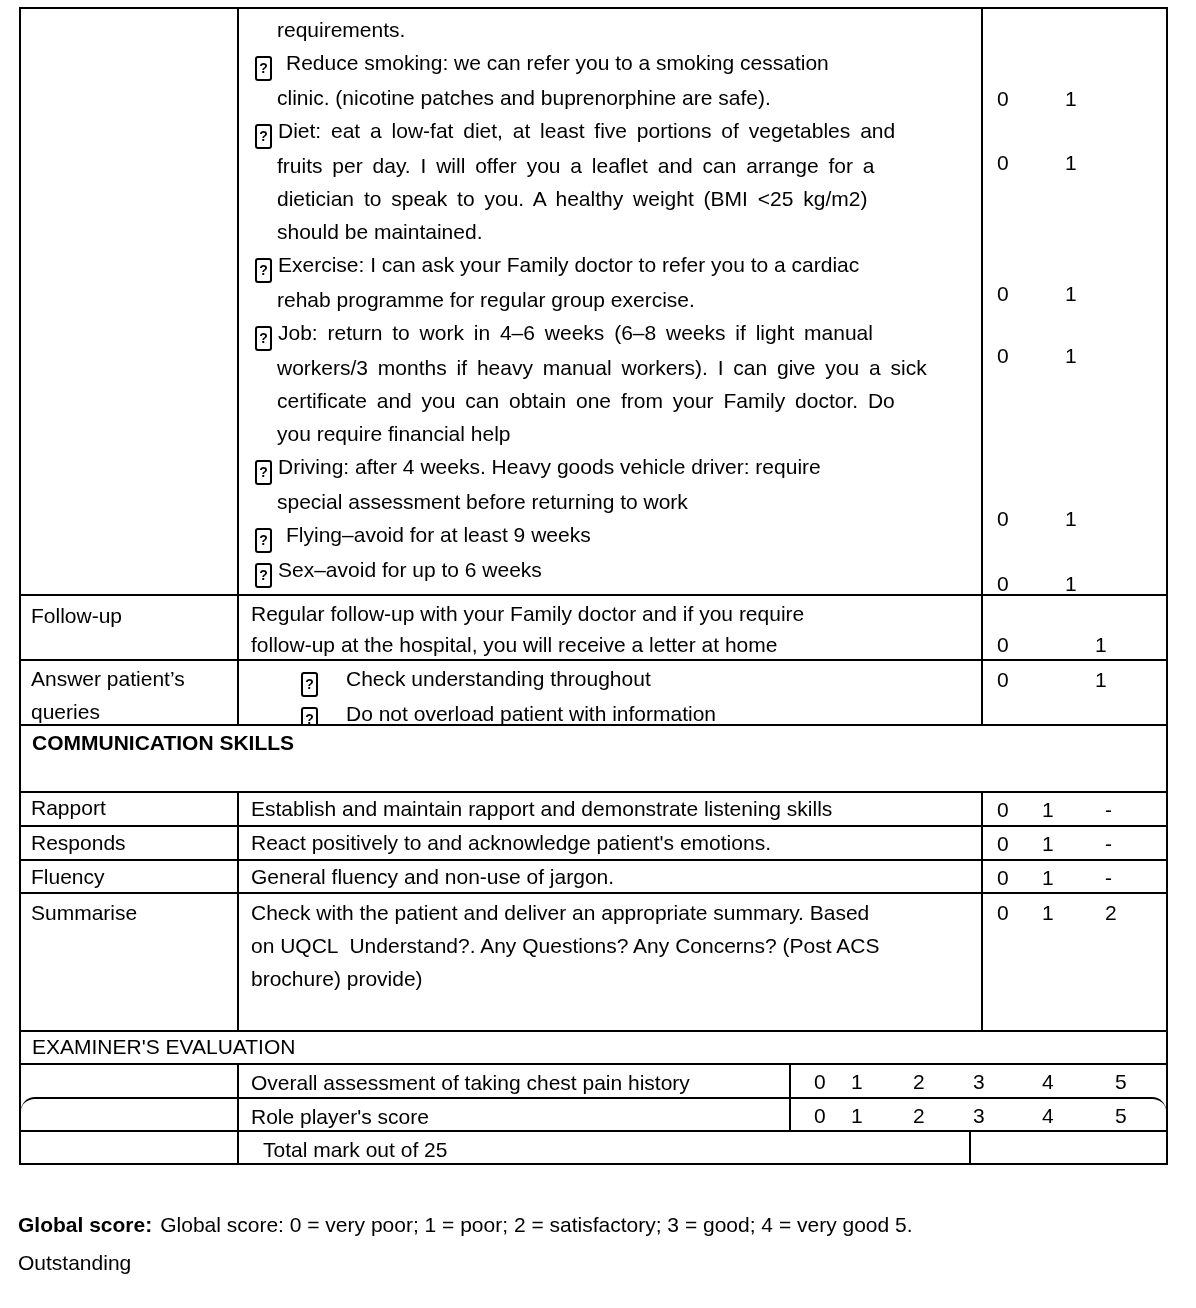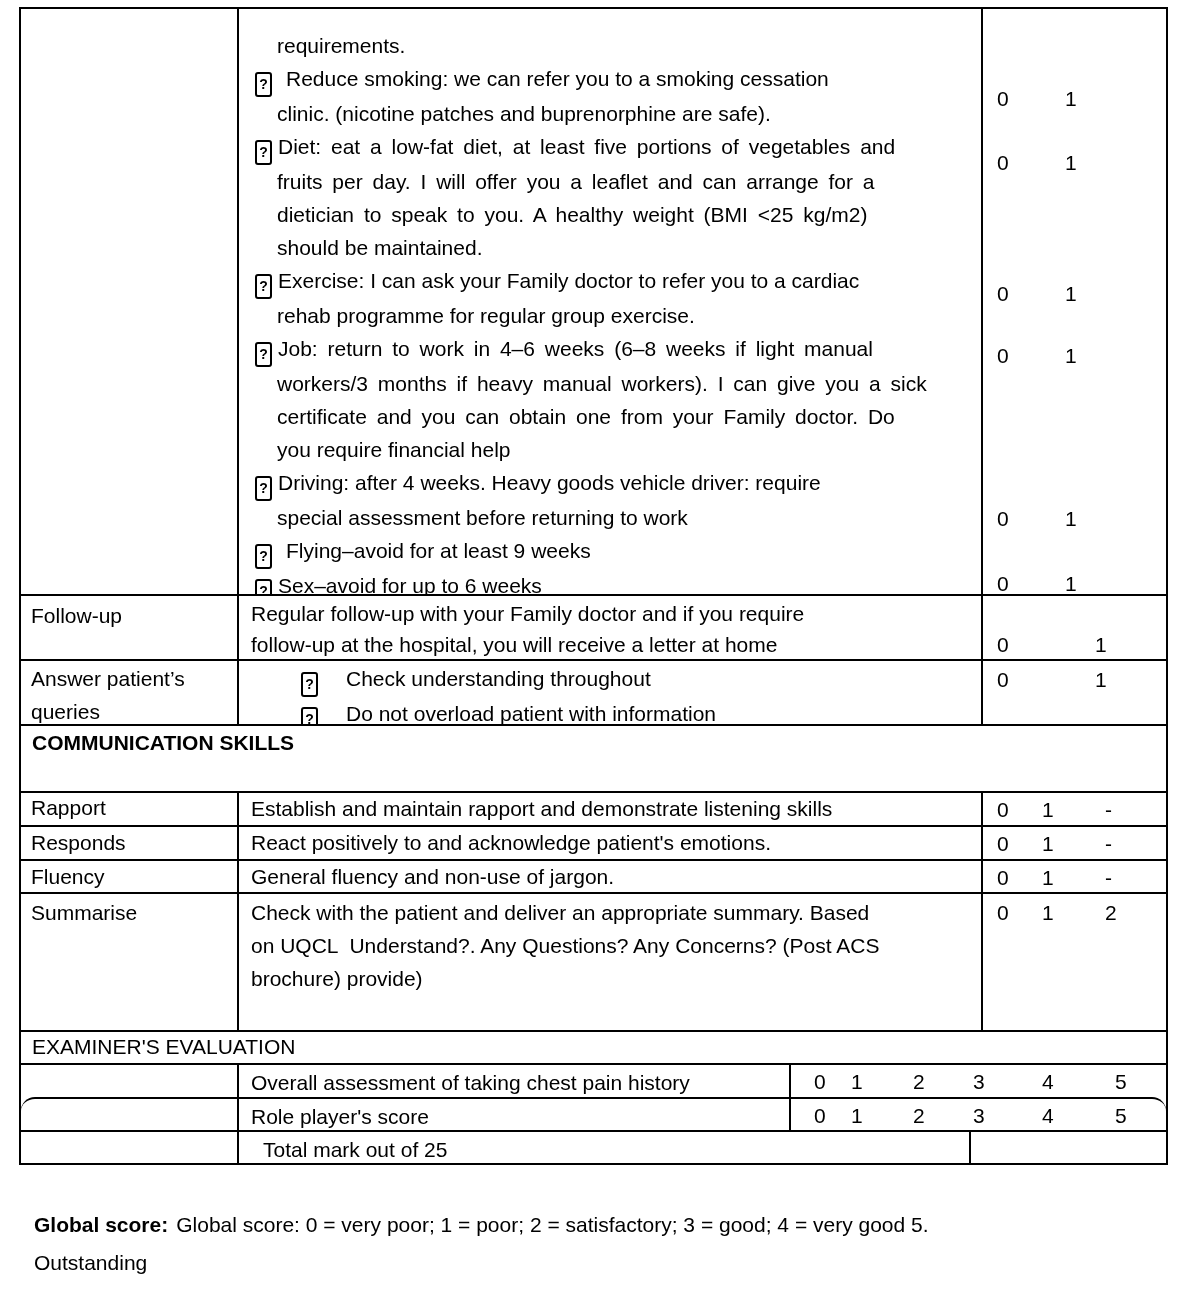--- a/index.html
+++ b/index.html
@@ -2,21 +2,21 @@
 <html><head>
 <meta charset="utf-8">
 <style>
   html,body{margin:0;padding:0;background:#fff;}
   .sheet{position:relative;width:1196px;height:1308px;background:#ffffff;
          font-family:"Liberation Sans","DejaVu Sans",sans-serif;font-size:21px;color:#000;}
   .tbl{position:absolute;left:19px;top:7px;width:1149px;border:2px solid #000;box-sizing:border-box;}
   .row{display:flex;box-sizing:border-box;border-top:2px solid #000;}
   .row:first-child{border-top:none;}
   .c1{width:218px;box-sizing:border-box;border-right:2px solid #000;padding:3px 8px 0 10px;line-height:33px;}
-  .c2{flex:1;box-sizing:border-box;padding:20px 10px 0 12px;line-height:33px;overflow:hidden;}
+  .c2{flex:1;box-sizing:border-box;padding:4px 10px 0 12px;line-height:33px;overflow:hidden;}
   .c3{width:185px;box-sizing:border-box;border-left:2px solid #000;position:relative;}
   .l{white-space:pre;line-height:33px;}
   .l.first{padding-left:4px;}
   .l.wrap{padding-left:26px;}
   .l.j{word-spacing:4px;}
   .cont{padding-left:26px;line-height:33px;white-space:pre;}
   .tofu{display:inline-block;width:13px;height:21px;border:2px solid #000;border-radius:3px;
         font-size:14px;line-height:21px;text-align:center;vertical-align:-3px;margin-right:6px;
         text-indent:0;font-weight:bold;}
   .tofu.sp{margin-right:14px;}
@@ -29,21 +29,21 @@
   .trio span{position:absolute;line-height:30px;}
   .t0{left:14px;} .t1{left:59px;} .t2{left:122px;}
   .full{display:block;padding:5px 10px 0 11px;box-sizing:border-box;}
   .bold{font-weight:bold;}
   .c2mid{width:552px;box-sizing:border-box;border-right:2px solid #000;padding:3px 10px 0 12px;line-height:30px;white-space:pre;overflow:hidden;}
   .c3wide{flex:1;position:relative;}
   .scale span{position:absolute;top:3px;line-height:28px;}
   .sc0{left:23px;} .sc1{left:60px;} .sc2{left:122px;} .sc3{left:182px;} .sc4{left:251px;} .sc5{left:324px;}
   .c2total{flex:1;box-sizing:border-box;border-right:2px solid #000;padding:3px 10px 0 12px;line-height:30px;white-space:pre;}
   .c3last{width:183px;box-sizing:border-box;}
-  .footer{position:absolute;left:34px;top:1206px;width:1120px;line-height:38px;}
+  .footer{position:absolute;left:18px;top:1206px;width:1120px;line-height:38px;}
   .footer .lbl{font-weight:bold;margin-right:8px;}
 </style>
 </head>
 <body>
 
 <div class="sheet">
   <div class="tbl">
 
     <div class="row" style="height:585px;">
       <div class="c1"></div>

